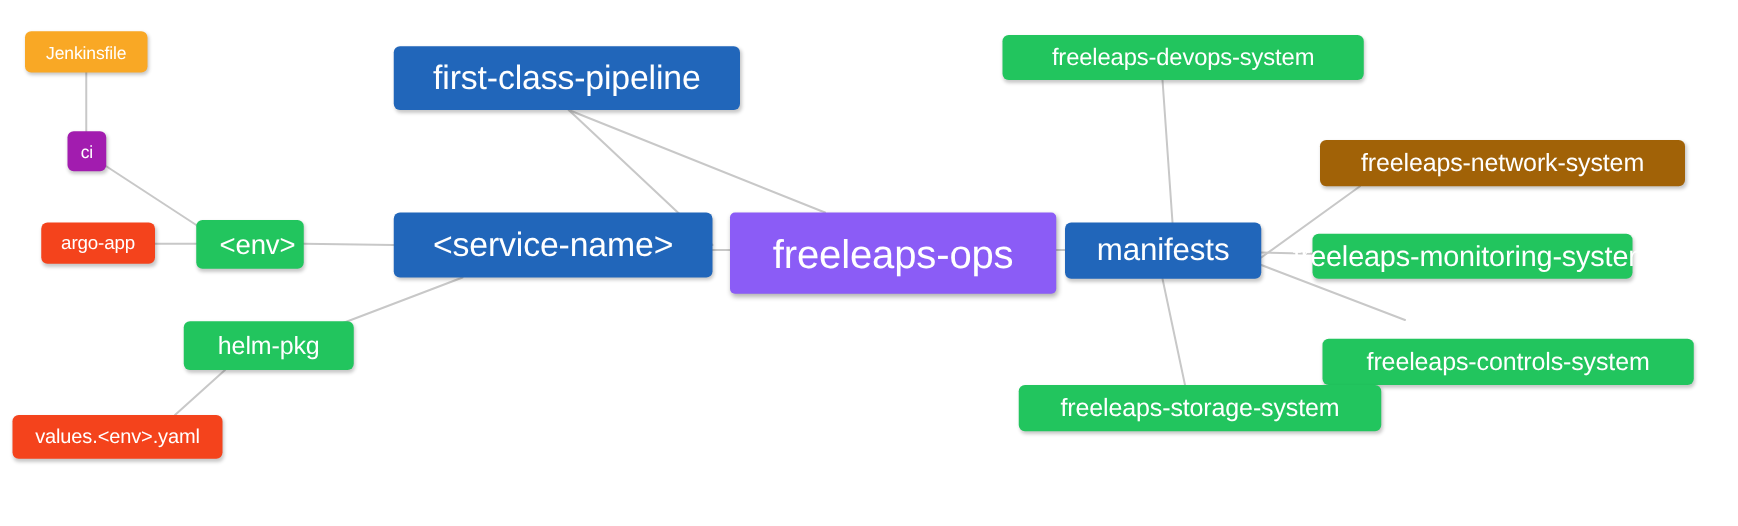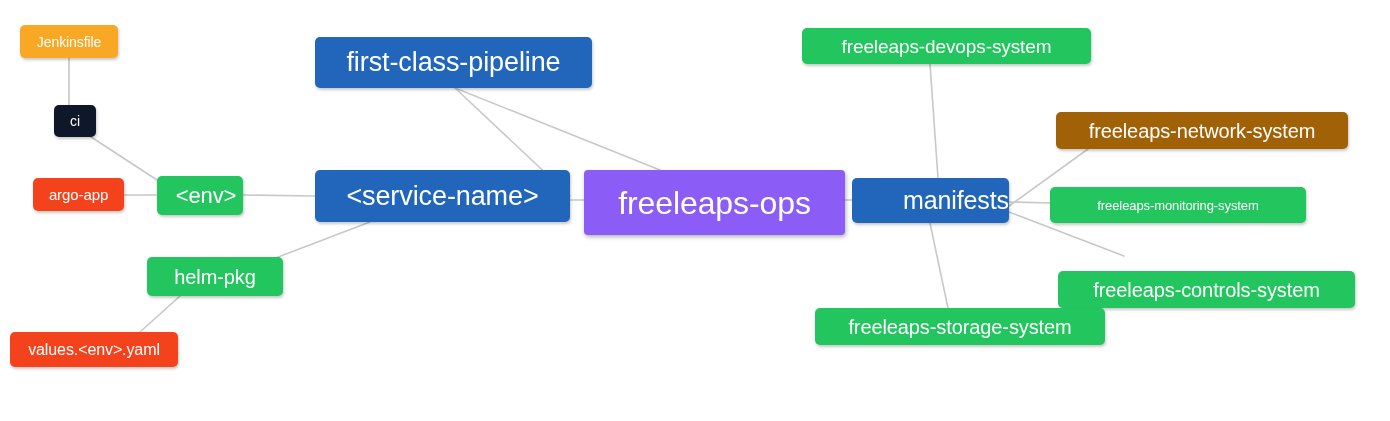--- a/index.html
+++ b/index.html
@@ -65,21 +65,21 @@
       <line x1="938" y1="178" x2="930" y2="64" stroke="#c8c8c8" stroke-width="1.6" stroke-linecap="round"></line>
       <line x1="1009" y1="206" x2="1088" y2="149" stroke="#c8c8c8" stroke-width="1.6" stroke-linecap="round"></line>
       <line x1="1009" y1="202" x2="1050" y2="203" stroke="#c8c8c8" stroke-width="1.6" stroke-linecap="round"></line>
       <line x1="1009" y1="212" x2="1124" y2="256" stroke="#c8c8c8" stroke-width="1.6" stroke-linecap="round"></line>
       <line x1="930" y1="223" x2="948" y2="308" stroke="#c8c8c8" stroke-width="1.6" stroke-linecap="round"></line>
     </svg>
   <div id="node-layer">
       <div class="node" style="left: 20px; top: 25px; width: 98px; height: 33px; background: rgb(249, 168, 37); font-size: 14px;">
         <span>Jenkinsfile</span>
       </div>
-      <div class="node" style="left: 54px; top: 105px; width: 42px; height: 32px; background: #0f172a; font-size: 14px;">
+      <div class="node" style="left: 54px; top: 105px; width: 31px; height: 32px; background: #a21caf; font-size: 14px;">
         <span>ci</span>
       </div>
       <div class="node" style="left: 33px; top: 178px; width: 91px; height: 33px; background: rgb(244, 67, 28); font-size: 15px;">
         <span>argo-app</span>
       </div>
       <div class="node" style="left: 157px; top: 176px; width: 86px; height: 39px; background: rgb(34, 197, 94); font-size: 22px; padding-left: 12px;">
         <span>&lt;env&gt;</span>
       </div>
       <div class="node" style="left: 147px; top: 257px; width: 136px; height: 39px; background: rgb(34, 197, 94); font-size: 20px;">
         <span>helm-pkg</span>
@@ -89,30 +89,30 @@
       </div>
       <div class="node" style="left: 315px; top: 37px; width: 277px; height: 51px; background: rgb(33, 102, 186); font-size: 27px;">
         <span>first-class-pipeline</span>
       </div>
       <div class="node" style="left: 315px; top: 170px; width: 255px; height: 52px; background: rgb(33, 102, 186); font-size: 27px;">
         <span>&lt;service-name&gt;</span>
       </div>
       <div class="node root" style="left: 584px; top: 170px; width: 261px; height: 65px; background: #8b5cf6; font-size: 32px;">
         <span>freeleaps-ops</span>
       </div>
-      <div class="node" style="left: 852px; top: 178px; width: 157px; height: 45px; background: rgb(33, 102, 186); font-size: 25px; justify-content: flex-end;">
+      <div class="node" style="left: 852px; top: 178px; width: 157px; height: 45px; background: rgb(33, 102, 186); font-size: 25px;">
         <span>manifests</span>
       </div>
       <div class="node" style="left: 802px; top: 28px; width: 289px; height: 36px; background: rgb(34, 197, 94); font-size: 19px;">
         <span>freeleaps-devops-system</span>
       </div>
       <div class="node" style="left: 1056px; top: 112px; width: 292px; height: 37px; background: #a16207; font-size: 20px;">
         <span>freeleaps-network-system</span>
       </div>
-      <div class="node" style="left: 1050px; top: 187px; width: 256px; height: 36px; background: rgb(34, 197, 94); font-size: 13px; text-align: right;">
+      <div class="node" style="left: 1050px; top: 187px; width: 256px; height: 36px; background: rgb(34, 197, 94); font-size: 23px; text-align: right;">
         <span>freeleaps-monitoring-system</span>
       </div>
       <div class="node" style="left: 1058px; top: 256px; width: 297px; height: 37px; background: rgb(34, 197, 94); font-size: 20px; margin-top: 15px;">
         <span>freeleaps-controls-system</span>
       </div>
       <div class="node" style="left: 815px; top: 308px; width: 290px; height: 37px; background: rgb(34, 197, 94); font-size: 20px;">
         <span>freeleaps-storage-system</span>
       </div>
     </div>
 </div>

